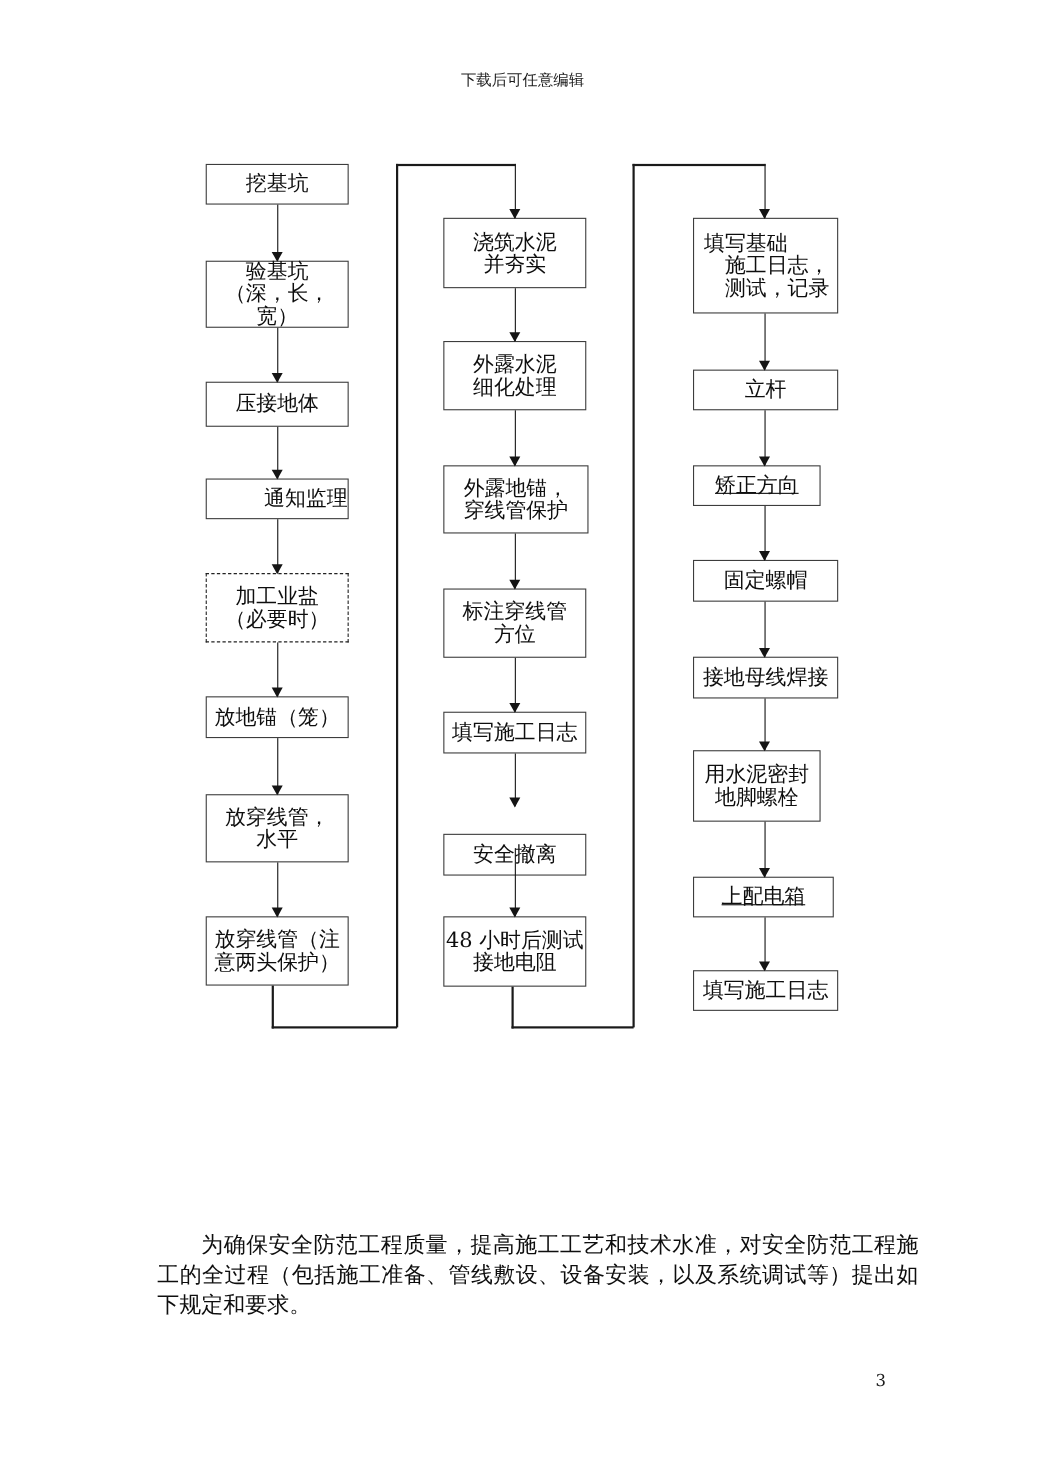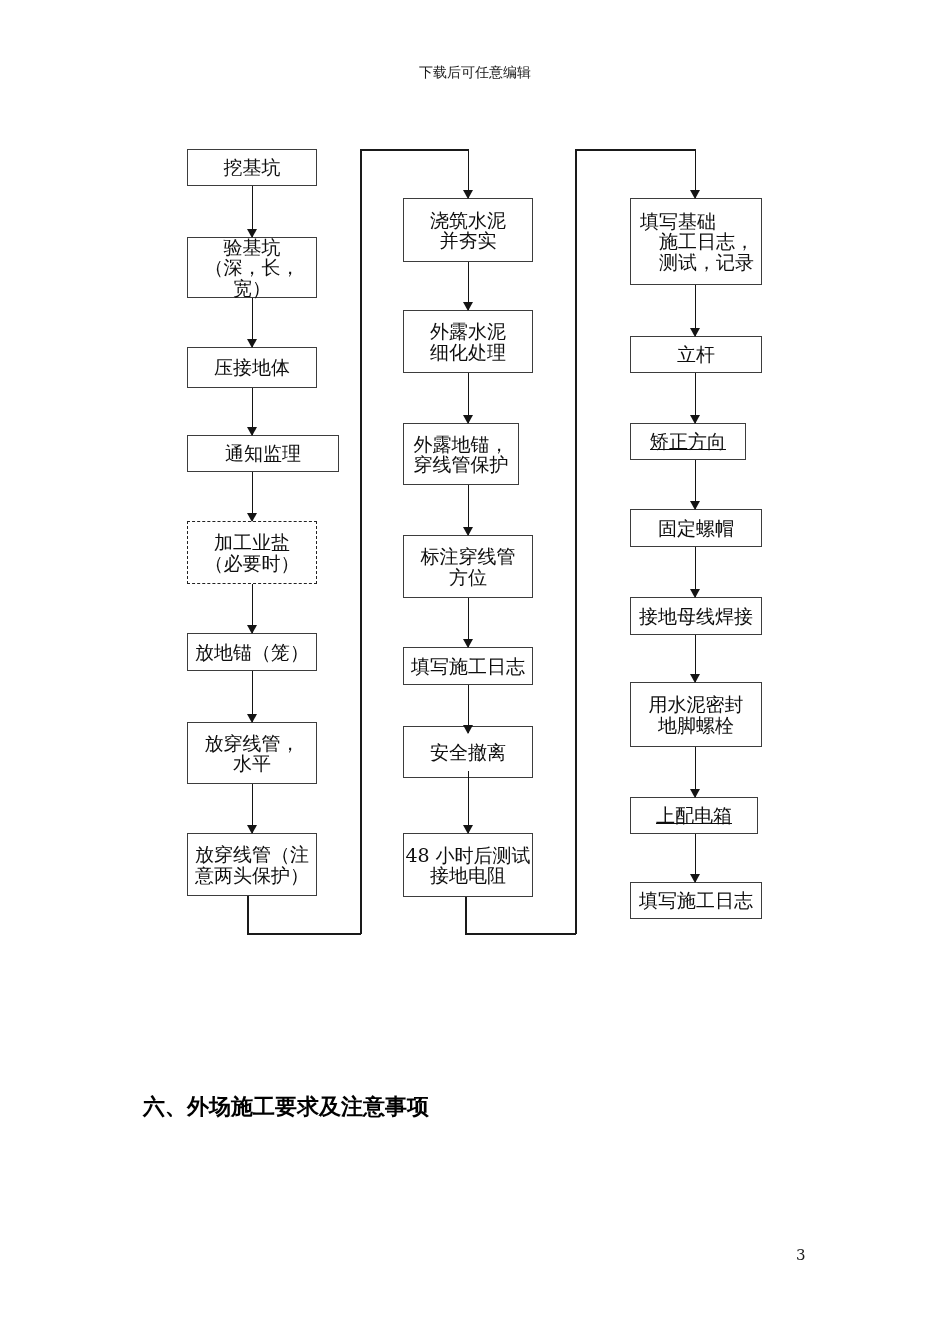--- a/index.html
+++ b/index.html
@@ -41,21 +41,21 @@
         <span>挖基坑</span>
       </div>
     <div class="fbox" style="left:187px;top:237px;width:130px;height:61px;">
         <span>验基坑
 （深，长，
 宽）</span>
       </div>
     <div class="fbox" style="left:187px;top:347px;width:130px;height:41px;">
         <span>压接地体</span>
       </div>
-    <div class="fbox" style="left:187px;top:435px;width:152px;height:37px;">
+    <div class="fbox" style="left:187px;top:435px;width:130px;height:37px;justify-content:flex-end;">
         <span>通知监理</span>
       </div>
     <div class="fbox dashdot" style="left:187px;top:521px;width:130px;height:63px;">
         <span>加工业盐
 （必要时）</span>
       </div>
     <div class="fbox" style="left:187px;top:633px;width:130px;height:38px;">
         <span>放地锚（笼）</span>
       </div>
     <div class="fbox" style="left:187px;top:722px;width:130px;height:62px;">
@@ -76,32 +76,32 @@
     <div class="varrow" style="left:252px;top:784px;height:49px;"></div>
 
     <div class="fbox" style="left:403px;top:198px;width:130px;height:64px;">
         <span>浇筑水泥
 并夯实</span>
       </div>
     <div class="fbox" style="left:403px;top:310px;width:130px;height:63px;">
         <span>外露水泥
 细化处理</span>
       </div>
-    <div class="fbox" style="left:403px;top:423px;width:116px;height:62px;">
+    <div class="fbox" style="left:403px;top:423px;width:132px;height:62px;">
         <span>外露地锚，
 穿线管保护</span>
       </div>
     <div class="fbox" style="left:403px;top:535px;width:130px;height:63px;">
         <span>标注穿线管
 方位</span>
       </div>
     <div class="fbox" style="left:403px;top:647px;width:130px;height:38px;">
         <span>填写施工日志</span>
       </div>
-    <div class="fbox" style="left:403px;top:726px;width:130px;height:52px;">
+    <div class="fbox" style="left:403px;top:758px;width:130px;height:38px;">
         <span>安全撤离</span>
       </div>
     <div class="fbox" style="left:403px;top:833px;width:130px;height:64px;">
         <span>48 小时后测试
 接地电阻</span>
       </div>
 
     <div class="varrow" style="left:468px;top:149px;height:49px;"></div>
     <div class="varrow" style="left:468px;top:262px;height:48px;"></div>
     <div class="varrow" style="left:468px;top:373px;height:50px;"></div>
@@ -120,21 +120,21 @@
       </div>
     <div class="fbox" style="left:630px;top:423px;width:116px;height:37px;text-decoration:underline;">
         <span>矫正方向</span>
       </div>
     <div class="fbox" style="left:630px;top:509px;width:132px;height:38px;">
         <span>固定螺帽</span>
       </div>
     <div class="fbox" style="left:630px;top:597px;width:132px;height:38px;">
         <span>接地母线焊接</span>
       </div>
-    <div class="fbox" style="left:630px;top:682px;width:132px;height:65px;">
+    <div class="fbox" style="left:630px;top:682px;width:116px;height:65px;">
         <span>用水泥密封
 地脚螺栓</span>
       </div>
     <div class="fbox" style="left:630px;top:797px;width:128px;height:37px;text-decoration:underline;">
         <span>上配电箱</span>
       </div>
     <div class="fbox" style="left:630px;top:882px;width:132px;height:37px;">
         <span>填写施工日志</span>
       </div>
 
@@ -152,17 +152,17 @@
     <div class="vline" style="left:360px;top:149px;height:785px;"></div>
     <div class="hline" style="left:360px;top:149px;width:109px;"></div>
 
     <div class="vline" style="left:465px;top:897px;height:38px;"></div>
     <div class="hline" style="left:465px;top:933px;width:111px;"></div>
     <div class="vline" style="left:575px;top:149px;height:785px;"></div>
     <div class="hline" style="left:575px;top:149px;width:121px;"></div>
 
   </div>
 
-  <div class="sec-heading">六、外场施工要求及注意事项</div>
+  <div class="sec-para">为确保安全防范工程质量，提高施工工艺和技术水准，对安全防范工程施工的全过程（包括施工准备、管线敷设、设备安装，以及系统调试等）提出如下规定和要求。</div>
 
   <div class="page-number">3</div>
 
 </div>
 
 </body></html>

